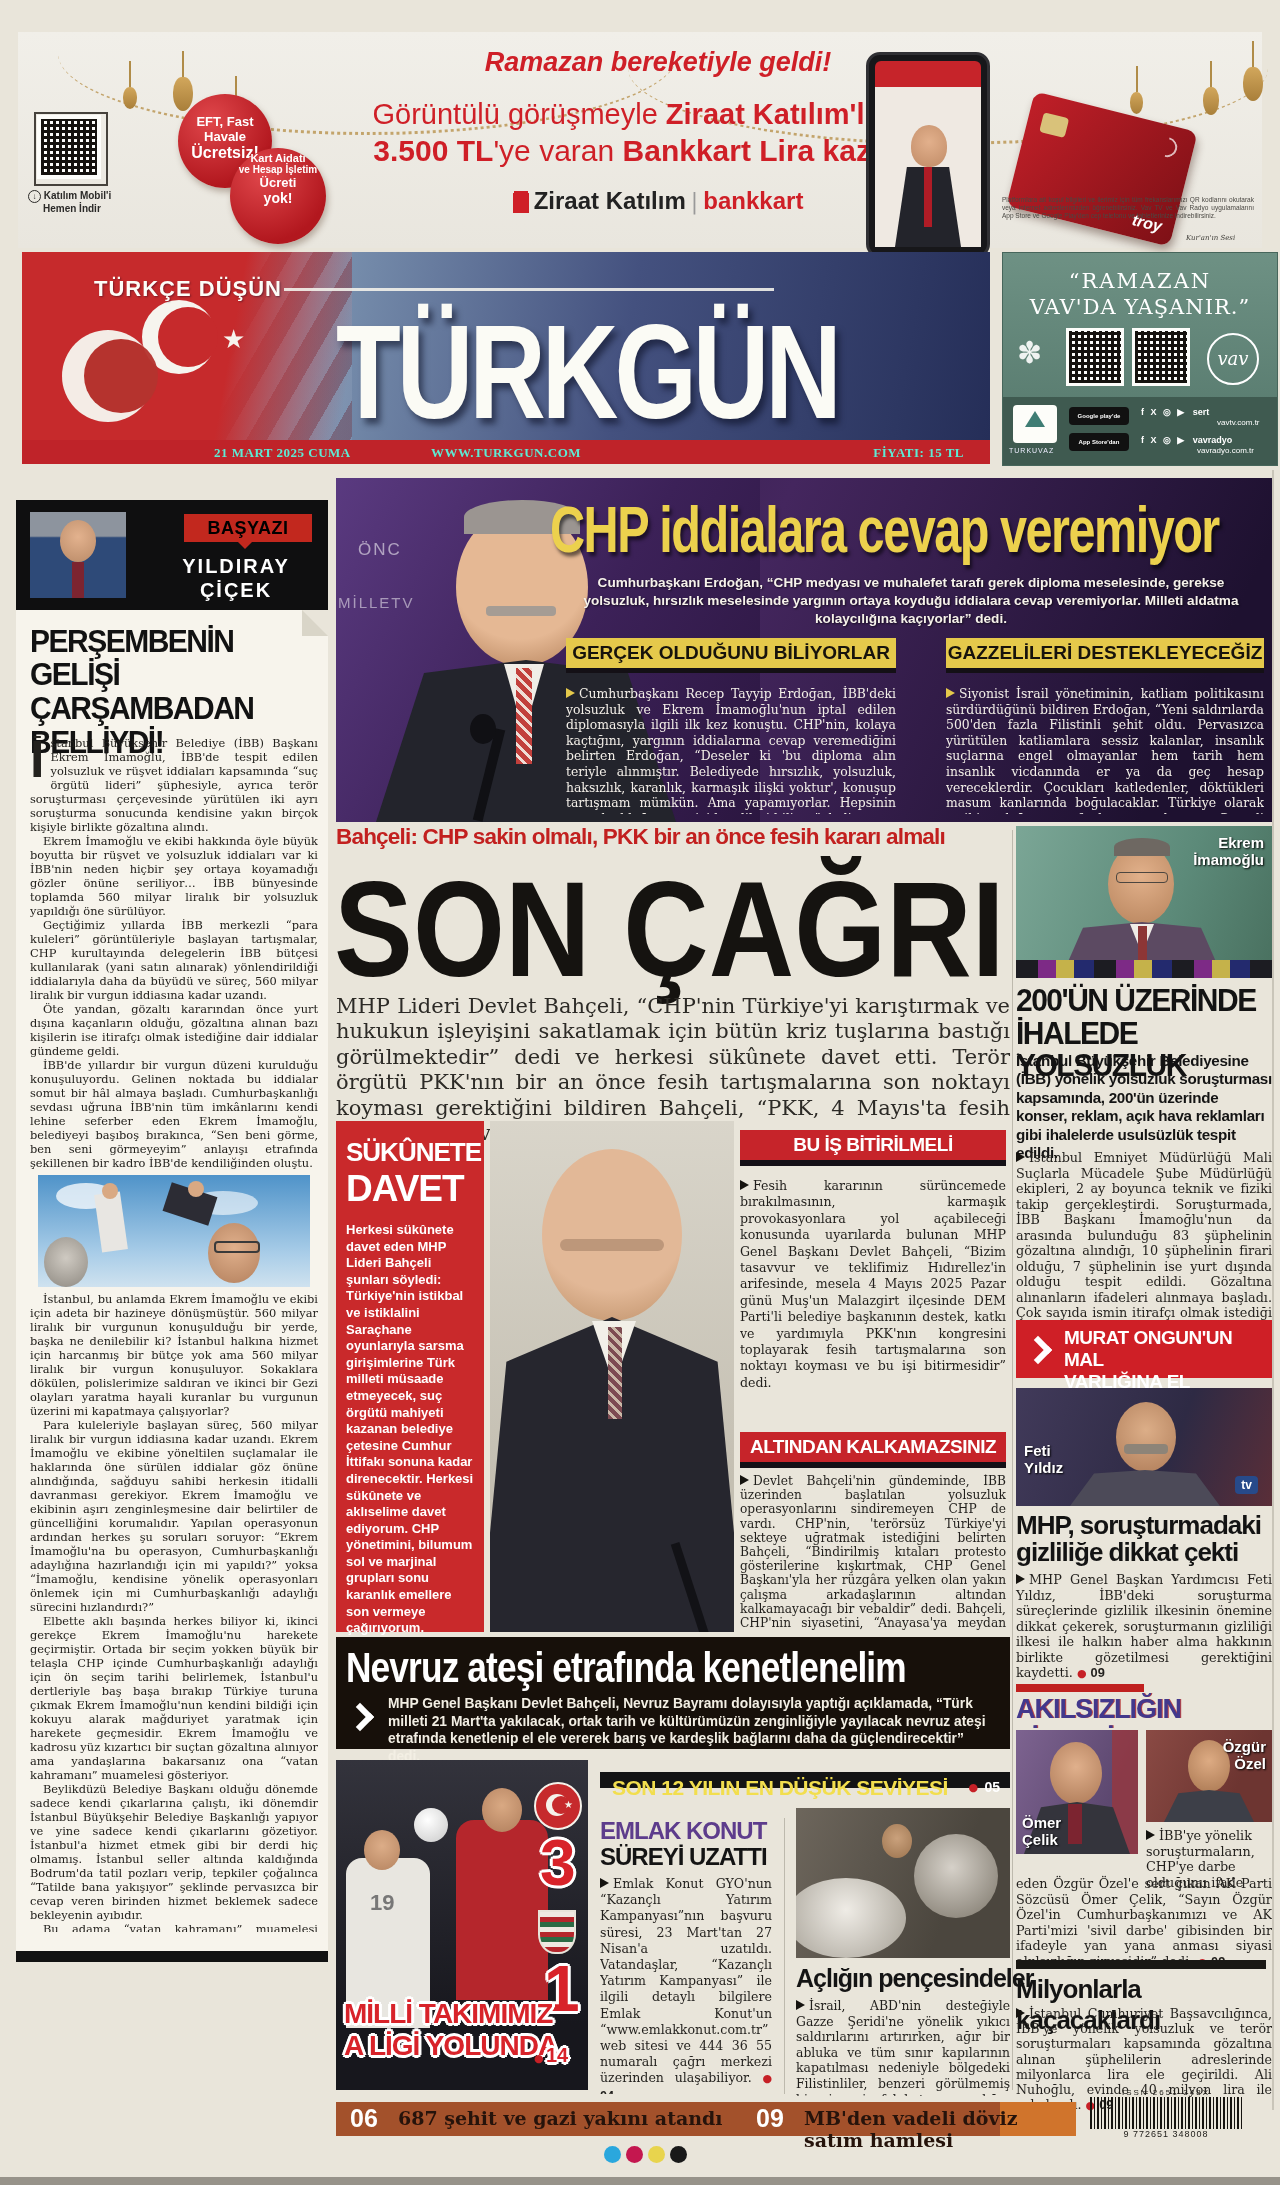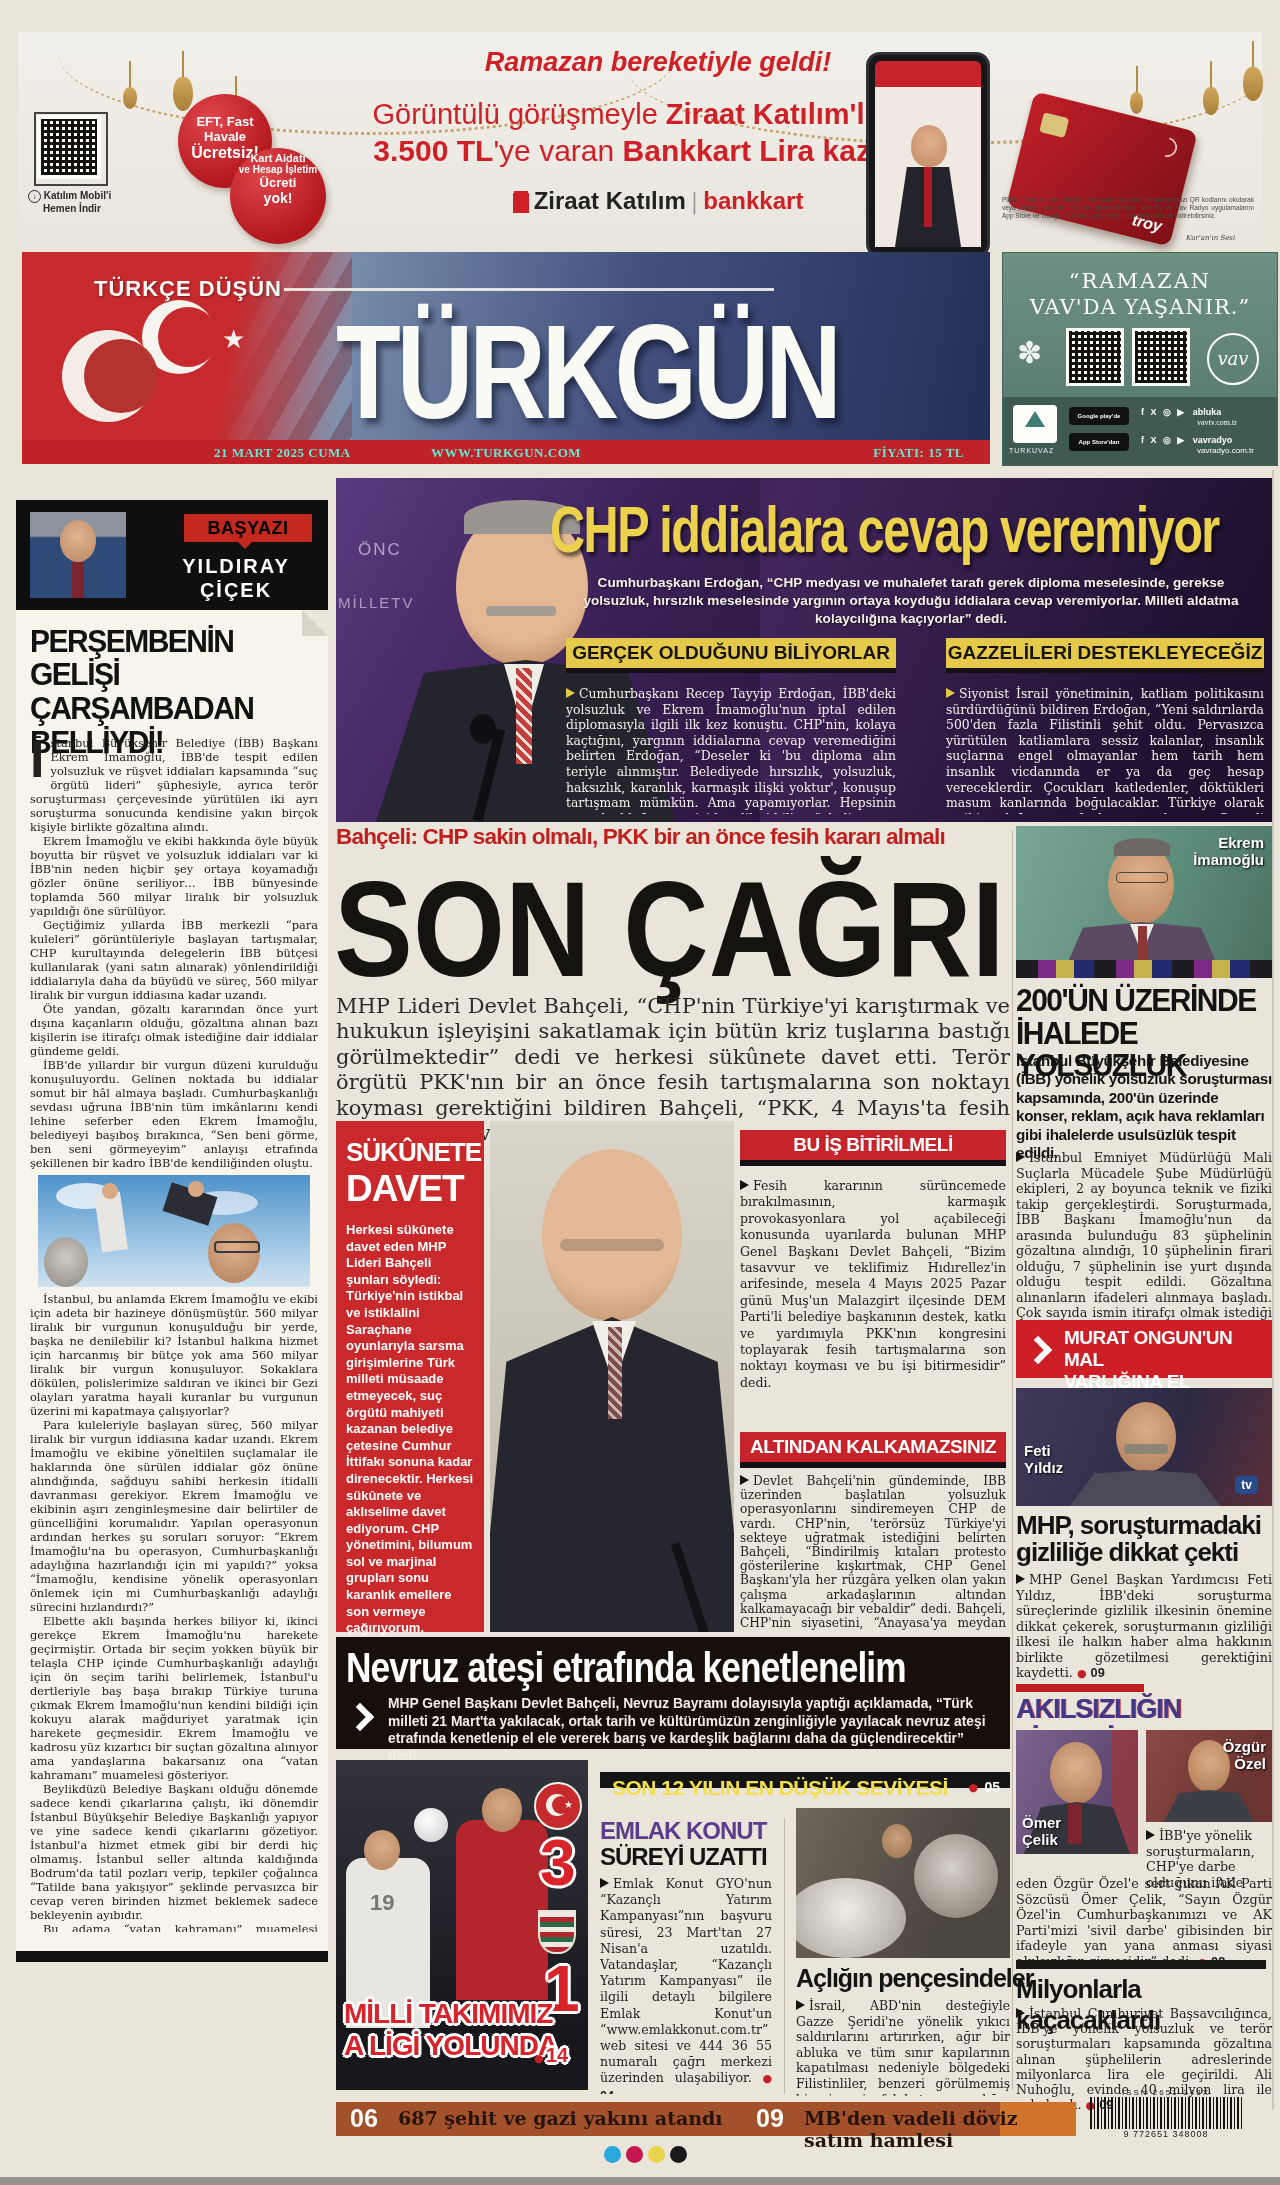--- a/index.html
+++ b/index.html
@@ -158,22 +158,22 @@
     </div>
     <div class="abs vavdark" style="left:0;bottom:0;width:100%;height:68px;">
       <div class="abs" style="left:10px;top:8px;width:44px;height:38px;background:#fdfdf9;border-radius:4px;">
         <div class="abs" style="left:12px;top:6px;width:0;height:0;border-left:10px solid transparent;border-right:10px solid transparent;border-bottom:16px solid #3f7d74;"></div>
       </div>
       <div class="abs sans" style="left:6px;top:50px;font-size:7px;letter-spacing:1px;color:#eef;">TURKUVAZ</div>
       <div class="abs minibadge" style="left:66px;top:10px;width:60px;height:18px;line-height:18px;">Google play'de</div>
       <div class="abs minibadge" style="left:66px;top:36px;width:60px;height:18px;line-height:18px;">App Store'dan</div>
       <div class="abs sans" style="left:138px;top:10px;color:#fff;font-size:9px;font-weight:700;">
         <span style="letter-spacing:2px;">f X ◎ ▶</span>
-        <span style="margin-left:4px;">abluka</span><br>
-        <span style="font-weight:400;font-size:8px;margin-left:56px;font-family:Liberation Serif, serif;">vavtv.com.tr</span>
+        <span style="margin-left:4px;">sert</span><br>
+        <span style="font-weight:400;font-size:8px;margin-left:76px;">vavtv.com.tr</span>
       </div>
       <div class="abs sans" style="left:138px;top:38px;color:#fff;font-size:9px;font-weight:700;">
         <span style="letter-spacing:2px;">f X ◎ ▶</span>
         <span style="margin-left:4px;">vavradyo</span><br>
         <span style="font-weight:400;font-size:8px;margin-left:56px;">vavradyo.com.tr</span>
       </div>
     </div>
   </div>
 
   <div class="abs" style="left:16px;top:500px;width:312px;height:110px;background:#0f0f10;">

